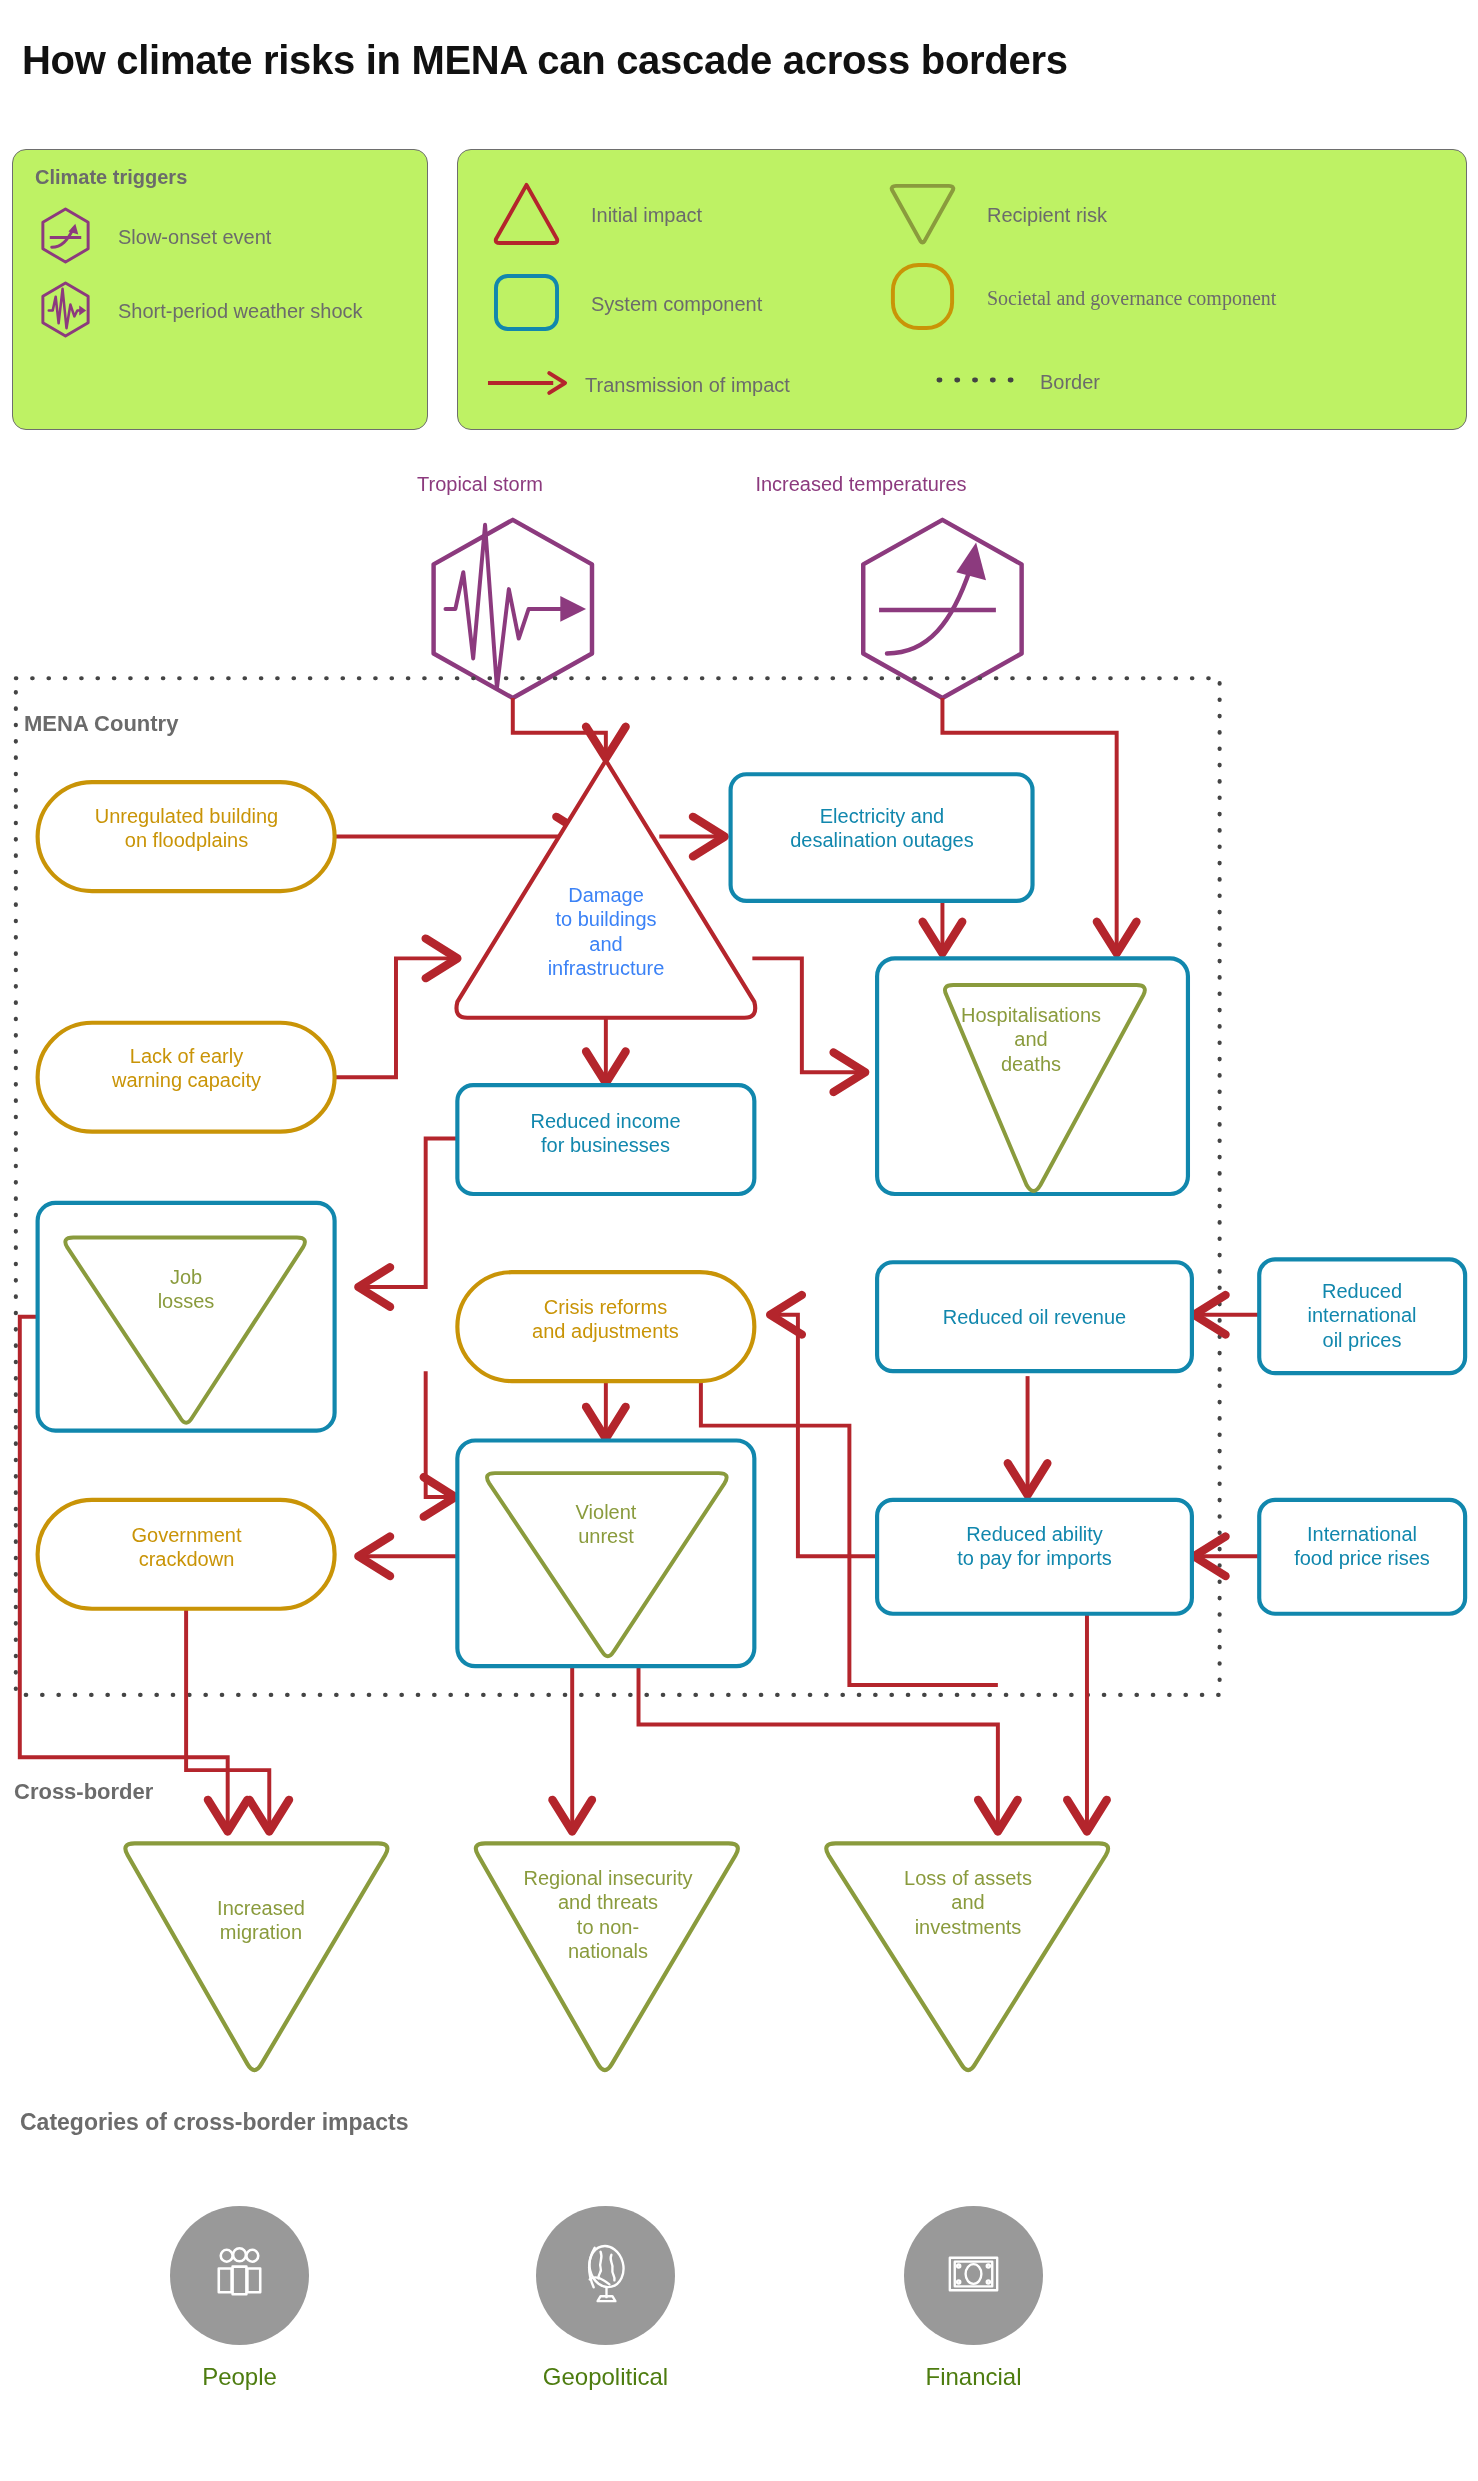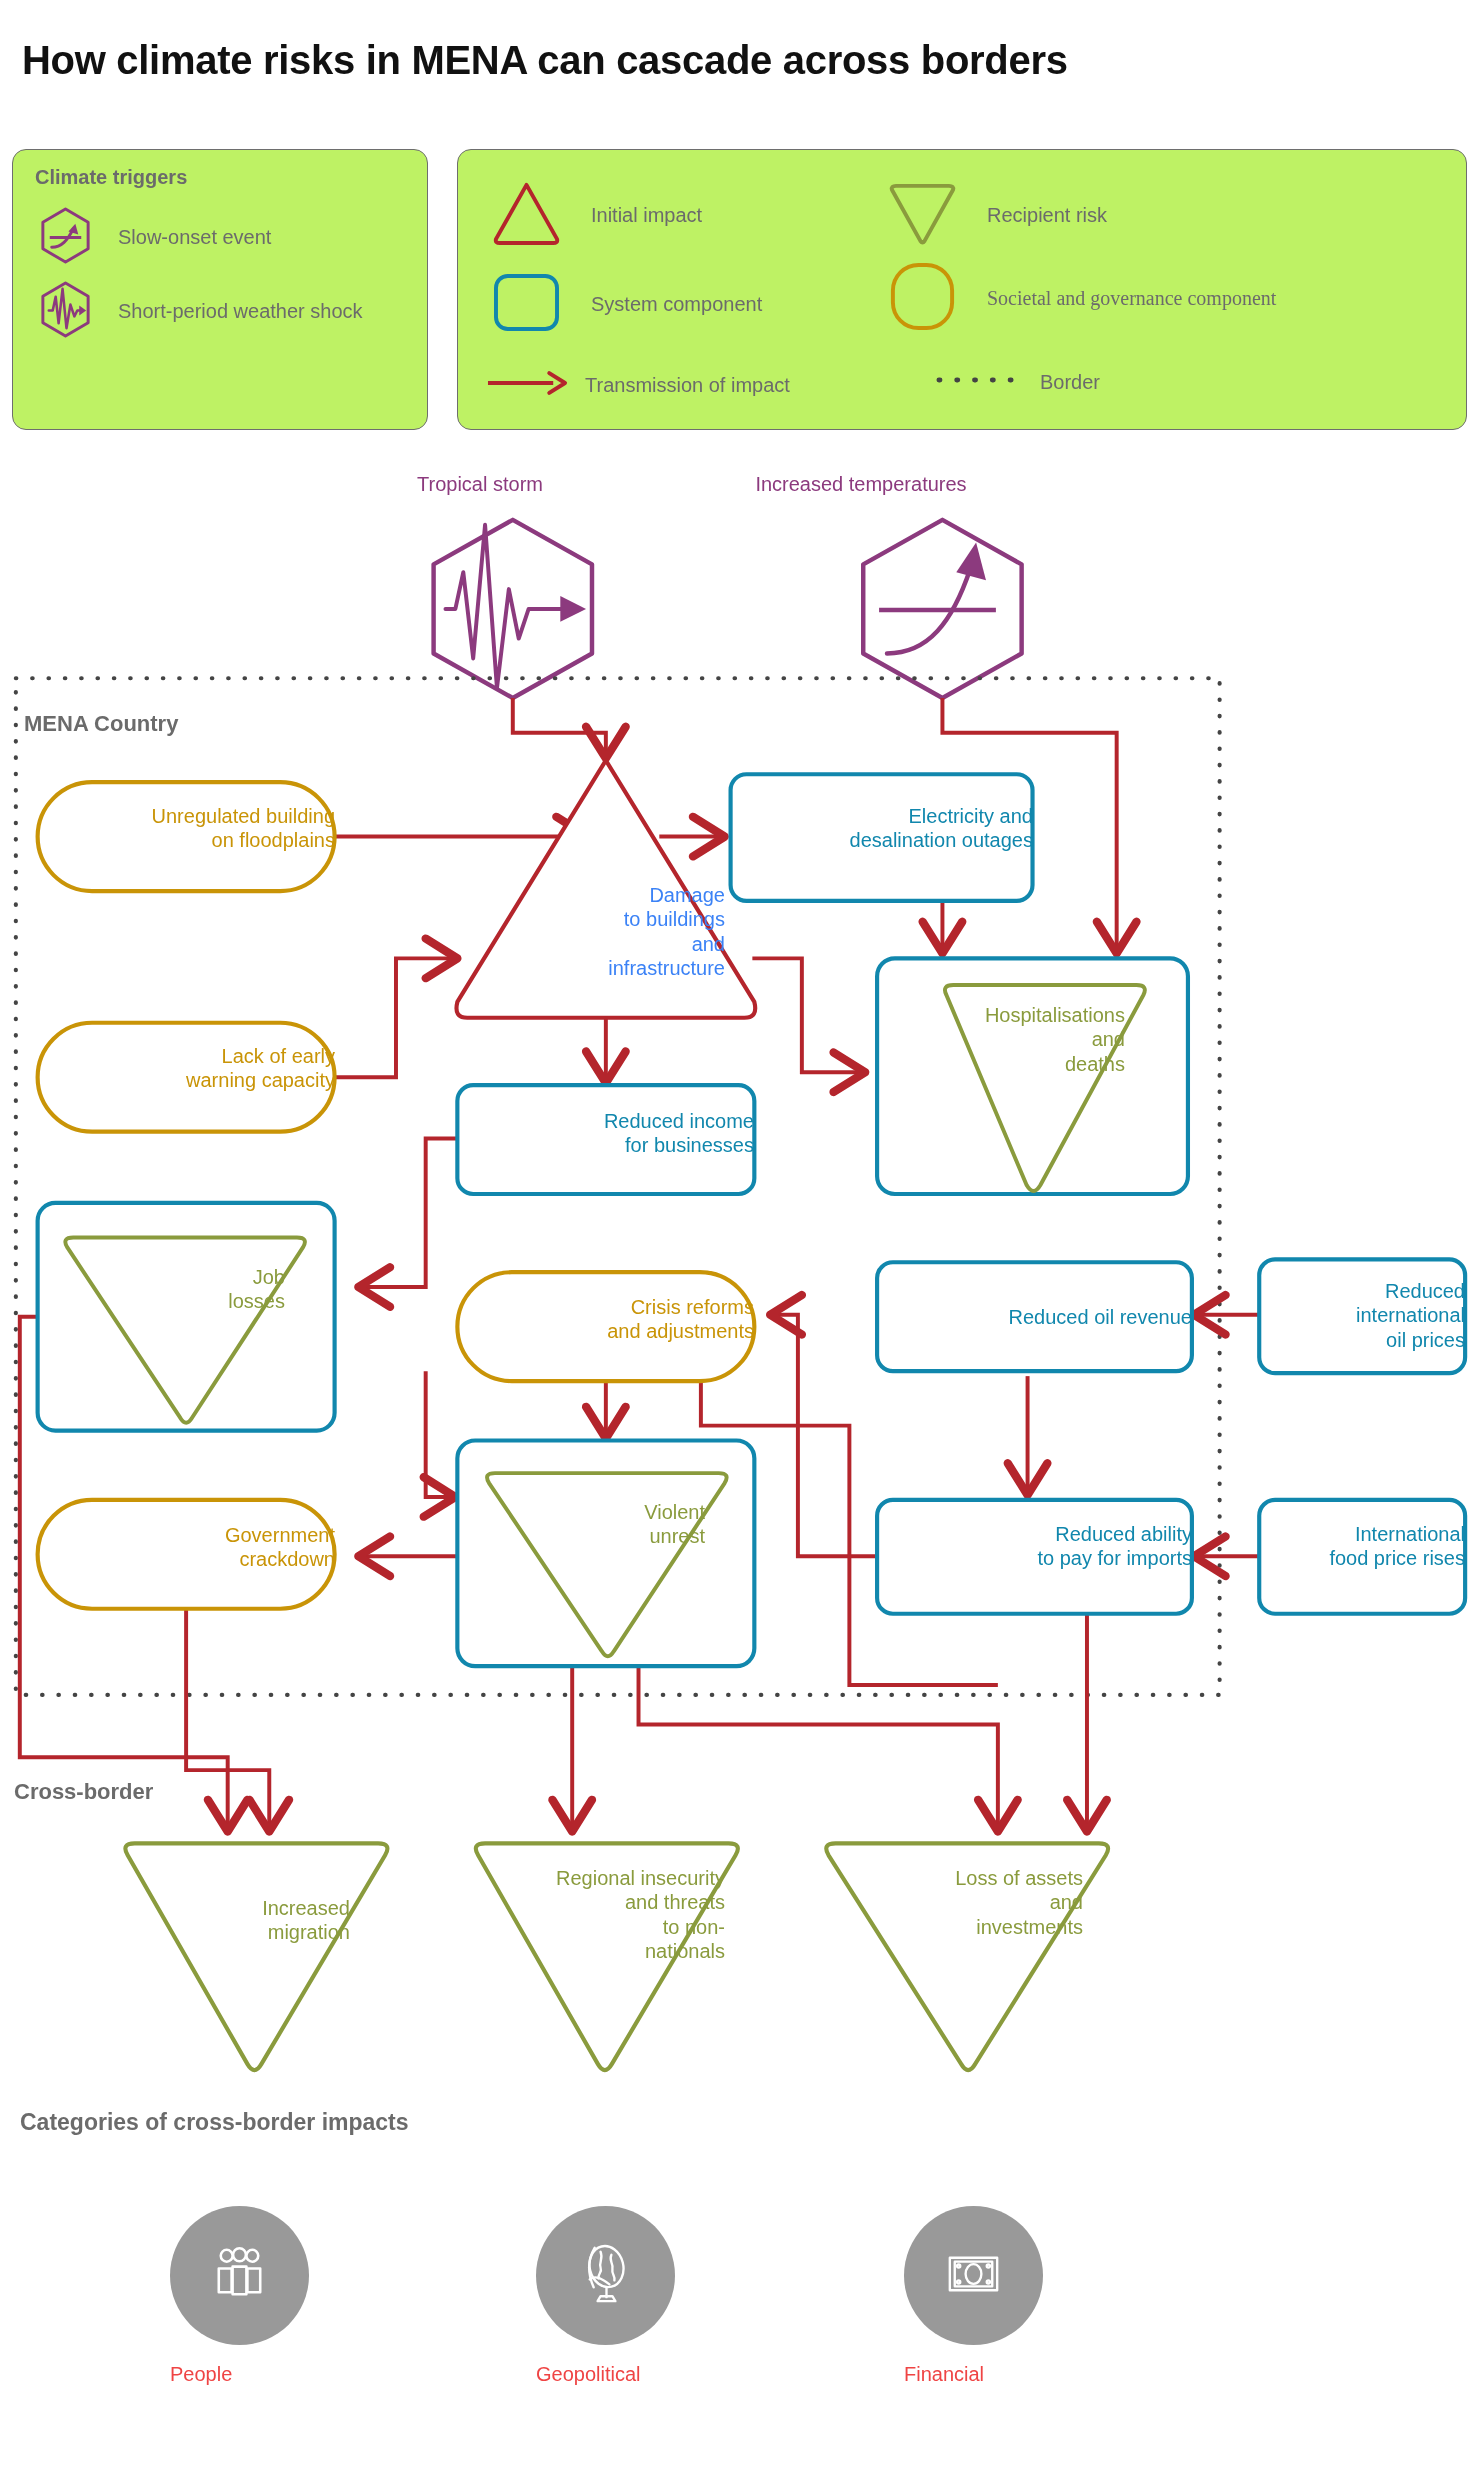--- a/index.html
+++ b/index.html
@@ -34,21 +34,21 @@
   .legend-row { position:absolute; display:flex; align-items:center; }
   .legend-text {
     font-size:20px; color:#6b6b6b; line-height:1.15;
   }
 
   
   #vec { position:absolute; left:0; top:0; width:1478px; height:2482px; pointer-events:none; }
 
   
   .nlabel {
-    position:absolute; text-align:right; line-height:1.22;
+    position:absolute; text-align:center; line-height:1.22;
     font-size:20px; pointer-events:none; white-space:pre-line;
   }
   .t-red   { color:#3b82f6; }
   .t-blue  { color:#1187ad; }
   .t-gold  { color:#c99407; }
   .t-olive { color:#8a9b3d; }
 
   .section-heading {
     position:absolute; font-size:22px; font-weight:bold; color:#6b6b6b;
   }
@@ -57,21 +57,21 @@
     position:absolute; font-size:20px; color:#8c3a7e; text-align:center;
   }
 
   
   .cat { position:absolute; width:139px; }
   .cat-circle {
     width:139px; height:139px; border-radius:50%;
     background:#999999; display:flex; align-items:center; justify-content:center;
   }
   .cat-name {
-    margin-top:18px; font-size:20px; color:#ef4444;
+    margin-top:18px; text-align:center; font-size:24px; color:#4d7c0f;
   }
 </style>
 </head>
 <body>
 
 <div id="stage">
 
   <div id="title" class="abs">How climate risks in MENA can cascade across borders</div>
 
   <div id="legend-left" class="legend-panel abs">

